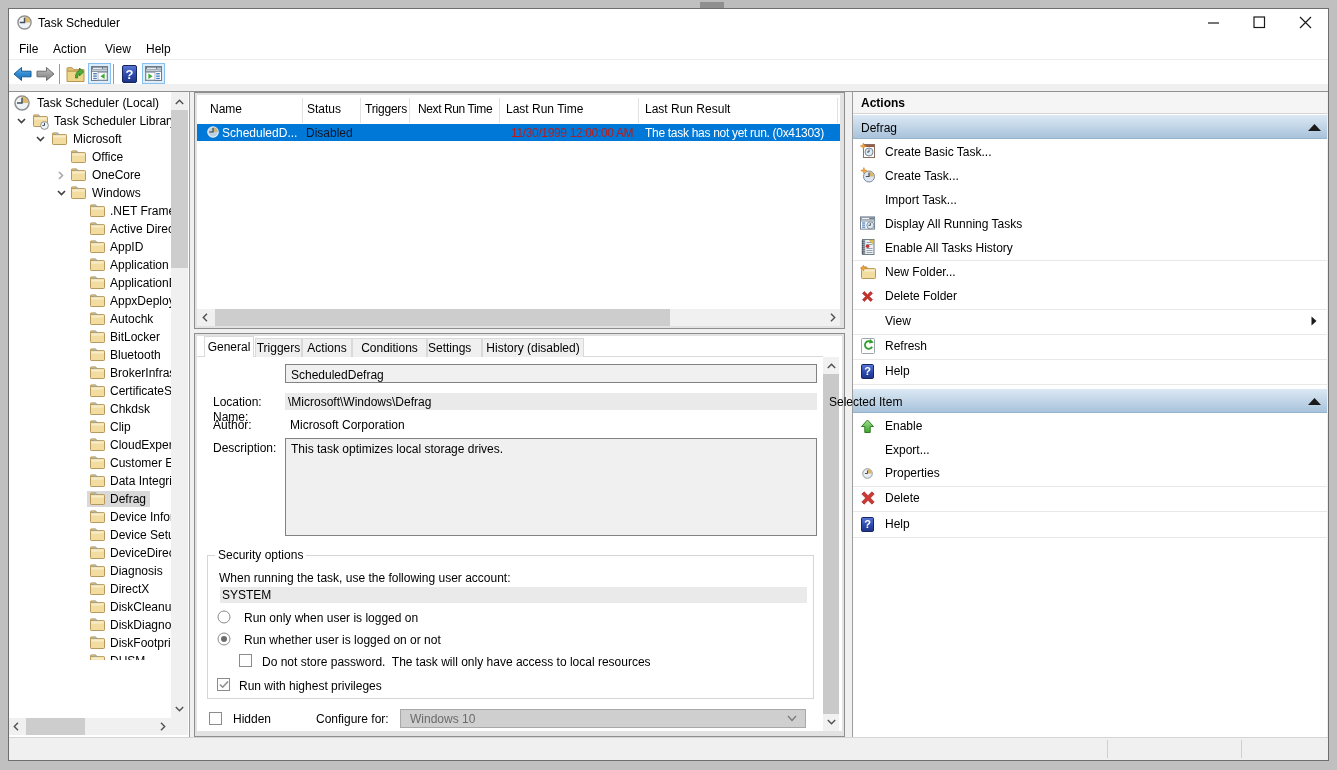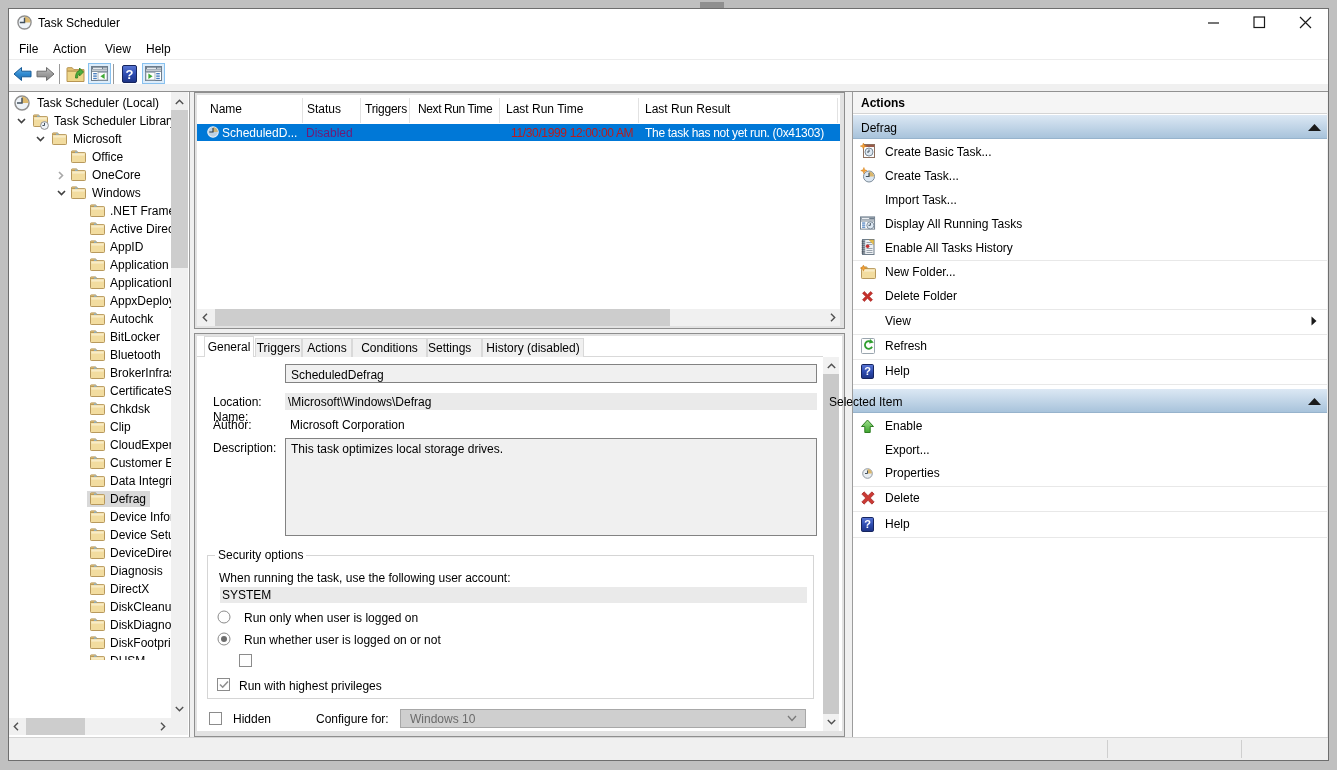--- a/index.html
+++ b/index.html
@@ -406,21 +406,21 @@
 <div class="a" style="left:302px;top:3px;width:1px;height:25px;background:#e2e2e2;"></div>
 <div class="a" style="left:441px;top:3px;width:1px;height:25px;background:#e2e2e2;"></div>
 <div class="a" style="left:640px;top:3px;width:1px;height:25px;background:#e2e2e2;"></div>
 <div class="a" style="left:0px;top:29px;width:645px;height:17px;background:#0078d7;"></div>
 <svg style="left:10px;top:31px;" width="12" height="12" viewBox="0 0 16 16">
       <circle cx="8" cy="8" r="7" fill="#bdd0e2" stroke="#e8eef5" stroke-width="1.5"></circle>
       <path d="M8 8 L8 1.6 A6.4 6.4 0 0 1 14.4 8 Z" fill="#cbb37a"></path>
       <path d="M8 2.8 L8 8 L3 8" stroke="#2d3b47" stroke-width="1.5" fill="none"></path>
     </svg>
 <div class="txt" style="left:25px;top:31px;color:#fff;">ScheduledD...</div>
-<div class="txt" style="left:109px;top:31px;color:#701a75;">Disabled</div>
+<div class="txt" style="left:109px;top:31px;color:#0f172a;">Disabled</div>
 <div class="txt" style="left:314px;top:31px;color:#b91c1c;letter-spacing:-0.35px;">11/30/1999 12:00:00 AM</div>
 <div class="txt" style="left:448px;top:31px;color:#fff;letter-spacing:-0.3px;">The task has not yet run. (0x41303)</div>
 <div class="txt" style="left:643px;top:31px;color:#fff;">M</div>
 <div class="a" style="left:0px;top:214px;width:645px;height:17px;background:#f0f0f0;"></div>
 <div class="a" style="left:18px;top:214px;width:455px;height:17px;background:#cdcdcd;"></div>
 <svg style="left:5px;top:218px;" width="6" height="9" viewBox="0 0 6 9">
       <path d="M5 0.8 L1.3 4.5 L5 8.2" fill="none" stroke="#505050" stroke-width="1.4"></path>
     </svg>
 <svg style="left:633px;top:218px;" width="6" height="9" viewBox="0 0 6 9">
       <path d="M1 0.8 L4.7 4.5 L1 8.2" fill="none" stroke="#505050" stroke-width="1.4"></path>
@@ -455,20 +455,21 @@
 <svg style="left:20px;top:274px;" width="14" height="14" viewBox="0 0 14 14">
       <circle cx="7" cy="7" r="6" fill="#fefefe" stroke="#8b8b8b" stroke-width="1"></circle>
     </svg>
 <div class="txt" style="left:47px;top:275px;">Run only when user is logged on</div>
 <svg style="left:20px;top:296px;" width="14" height="14" viewBox="0 0 14 14">
       <circle cx="7" cy="7" r="6" fill="#fefefe" stroke="#8b8b8b" stroke-width="1"></circle>
       <circle cx="7" cy="7" r="3" fill="#6d6d6d"></circle>
     </svg>
 <div class="txt" style="left:47px;top:297px;">Run whether user is logged on or not</div>
 <div class="a" style="left:42px;top:318px;width:13px;height:13px;background:#fefefe;border:1px solid #8b8b8b;"></div>
+<div class="txt" style="left:65px;top:319px;">Do not store password.  The task will only have access to local resources</div>
 <div class="a" style="left:20px;top:342px;width:13px;height:13px;background:#fefefe;border:1px solid #8b8b8b;"></div>
 <svg style="left:22px;top:344px;" width="10" height="9" viewBox="0 0 10 9">
       <path d="M1 4.5 L3.7 7.2 L9 1.5" fill="none" stroke="#8f8f8f" stroke-width="1.6"></path>
     </svg>
 <div class="txt" style="left:42px;top:343px;">Run with highest privileges</div>
 <div class="a" style="left:12px;top:376px;width:13px;height:13px;background:#fefefe;border:1px solid #8b8b8b;"></div>
 <div class="txt" style="left:36px;top:376px;">Hidden</div>
 <div class="txt" style="left:119px;top:376px;">Configure for:</div>
 <div class="a" style="left:203px;top:373px;width:406px;height:19px;background:#cfcfcf;border:1px solid #a8a8a8;"></div>
 <div class="txt" style="left:213px;top:376px;color:#6b6b6b;">Windows 10</div>

